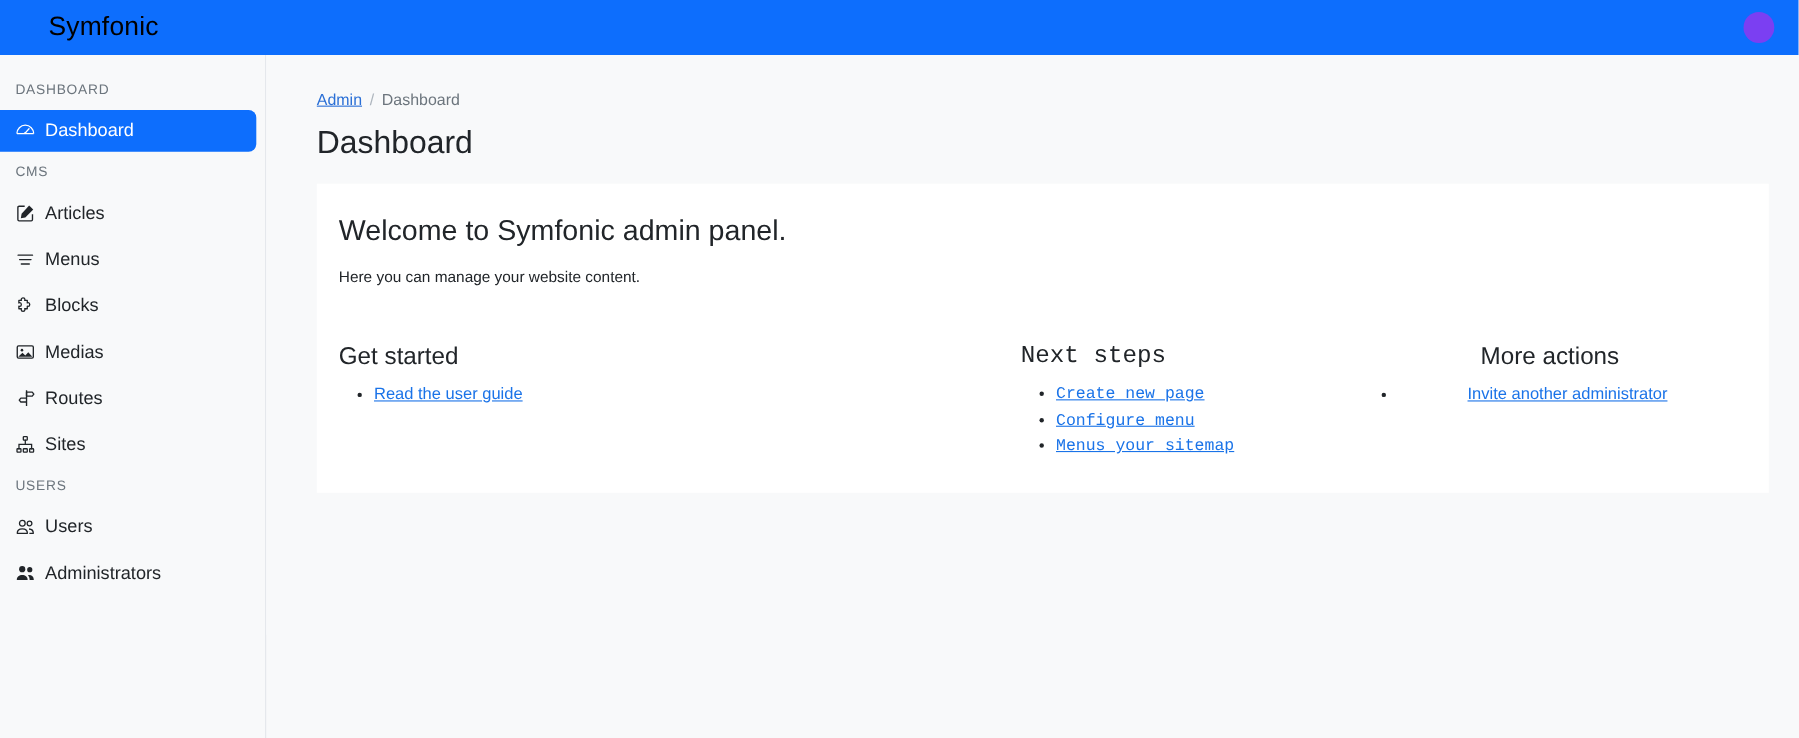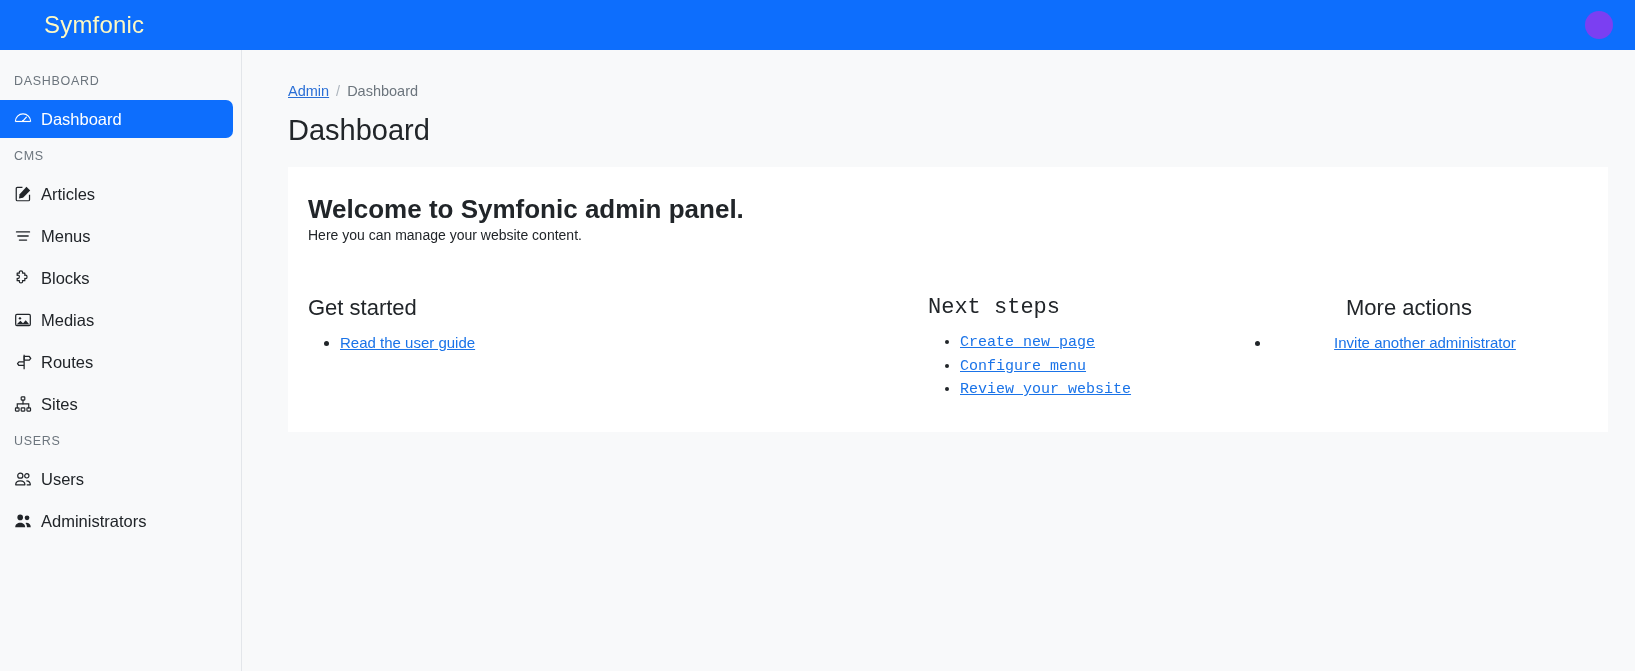--- a/index.html
+++ b/index.html
@@ -20,21 +20,21 @@
     width: 1635px;
     height: 50px;
     background: #0d6efd;
     display: flex;
     align-items: center;
     justify-content: space-between;
     padding: 0 22px 0 44px;
     z-index: 20;
   }
   .brand {
-    color: #fef9c3;
+    color: #000000;
     font-size: 24px;
     font-weight: 400;
     letter-spacing: 0.2px;
     line-height: 1;
     white-space: nowrap;
   }
   .avatar {
     width: 28px;
     height: 28px;
     border-radius: 50%;
@@ -123,24 +123,24 @@
     white-space: nowrap;
   }
 
   .card {
     background: #ffffff;
     width: 1320px;
     padding: 26px 22px 30px 20px;
   }
   .card-title {
     font-size: 26px;
-    font-weight: 700;
+    font-weight: 400;
     color: #212529;
     line-height: 1.25;
-    margin-bottom: 0;
+    margin-bottom: 16px;
   }
   .card-sub {
     font-size: 14px;
     color: #212529;
     line-height: 1.45;
     margin-bottom: 24px;
   }
 
   .columns {
     display: flex;
@@ -295,21 +295,21 @@
           <div class="col-heading">Get started</div>
           <ul>
             <li><a href="#">Read the user guide</a></li>
           </ul>
         </div>
         <div class="col col-2">
           <div class="col-heading">Next steps</div>
           <ul>
             <li><a href="#">Create new page</a></li>
             <li><a href="#">Configure menu</a></li>
-            <li><a href="#">Review your website</a></li>
+            <li><a href="#">Menus your sitemap</a></li>
           </ul>
         </div>
         <div class="col col-3">
           <div class="col-heading">More actions</div>
           <ul>
             <li><a href="#">Invite another administrator</a></li>
           </ul>
         </div>
       </div>
   </div>

